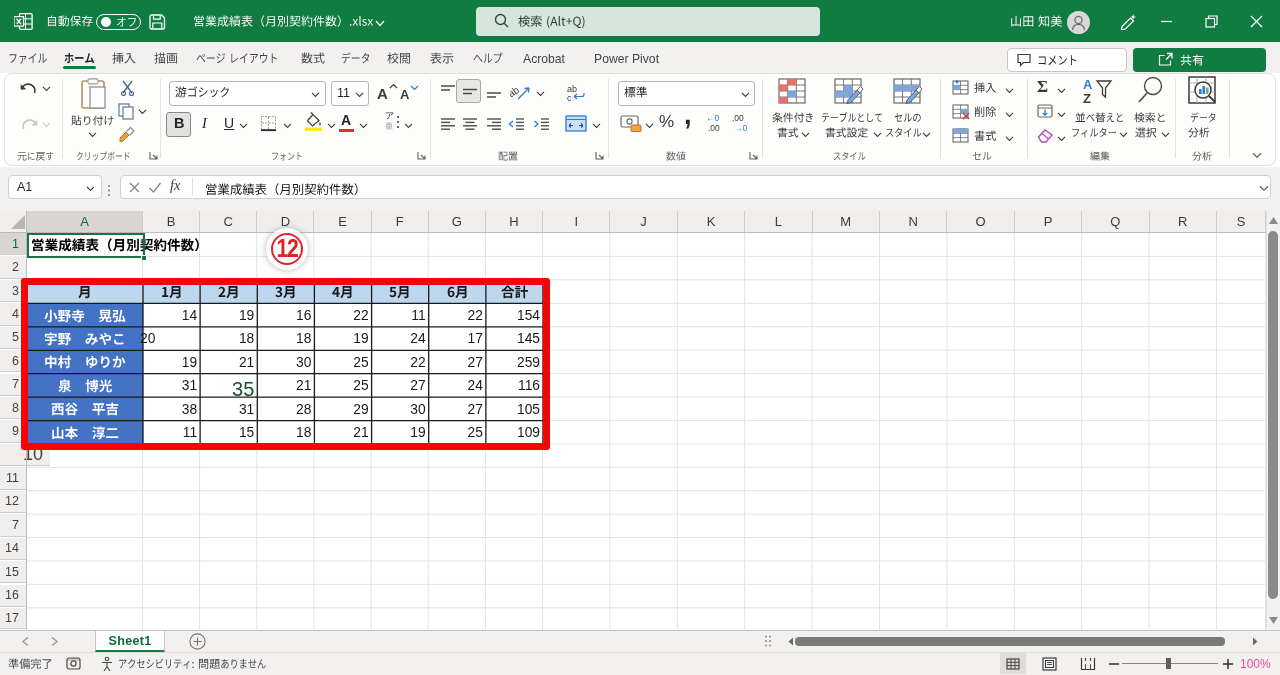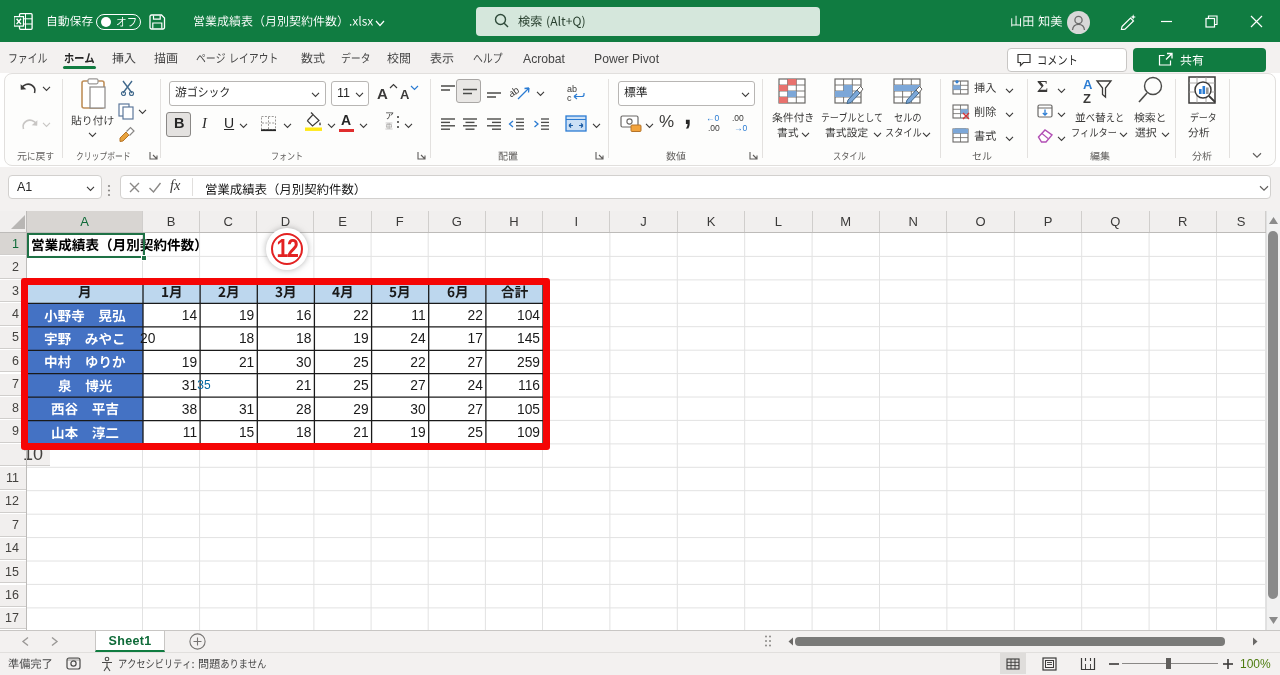--- a/index.html
+++ b/index.html
@@ -1224,37 +1224,37 @@
           <use href="#g147" x="4000"></use>
         </g>
       </svg>
     </div>
     <div style="position:absolute;left:140.1px;top:307.8px;width:57.0px;text-align:right;font-size:13.8px;color:#1a1a1a">14</div>
     <div style="position:absolute;left:197.3px;top:307.8px;width:57.0px;text-align:right;font-size:13.8px;color:#1a1a1a">19</div>
     <div style="position:absolute;left:254.4px;top:307.8px;width:57.0px;text-align:right;font-size:13.8px;color:#1a1a1a">16</div>
     <div style="position:absolute;left:311.6px;top:307.8px;width:57.0px;text-align:right;font-size:13.8px;color:#1a1a1a">22</div>
     <div style="position:absolute;left:368.7px;top:307.8px;width:57.0px;text-align:right;font-size:13.8px;color:#1a1a1a">11</div>
     <div style="position:absolute;left:425.9px;top:307.8px;width:57.0px;text-align:right;font-size:13.8px;color:#1a1a1a">22</div>
-    <div style="position:absolute;left:483.0px;top:307.8px;width:57.0px;text-align:right;font-size:13.8px;color:#1a1a1a">104</div>
+    <div style="position:absolute;left:483.0px;top:307.8px;width:57.0px;text-align:right;font-size:13.8px;color:#1a1a1a">154</div>
     <div style="position:absolute;left:140.1px;top:331.2px;width:57.0px;text-align:left;font-size:13.8px;color:#1a1a1a">20</div>
     <div style="position:absolute;left:197.3px;top:331.2px;width:57.0px;text-align:right;font-size:13.8px;color:#1a1a1a">18</div>
     <div style="position:absolute;left:254.4px;top:331.2px;width:57.0px;text-align:right;font-size:13.8px;color:#1a1a1a">18</div>
     <div style="position:absolute;left:311.6px;top:331.2px;width:57.0px;text-align:right;font-size:13.8px;color:#1a1a1a">19</div>
     <div style="position:absolute;left:368.7px;top:331.2px;width:57.0px;text-align:right;font-size:13.8px;color:#1a1a1a">24</div>
     <div style="position:absolute;left:425.9px;top:331.2px;width:57.0px;text-align:right;font-size:13.8px;color:#1a1a1a">17</div>
     <div style="position:absolute;left:483.0px;top:331.2px;width:57.0px;text-align:right;font-size:13.8px;color:#1a1a1a">145</div>
     <div style="position:absolute;left:140.1px;top:354.6px;width:57.0px;text-align:right;font-size:13.8px;color:#1a1a1a">19</div>
     <div style="position:absolute;left:197.3px;top:354.6px;width:57.0px;text-align:right;font-size:13.8px;color:#1a1a1a">21</div>
     <div style="position:absolute;left:254.4px;top:354.6px;width:57.0px;text-align:right;font-size:13.8px;color:#1a1a1a">30</div>
     <div style="position:absolute;left:311.6px;top:354.6px;width:57.0px;text-align:right;font-size:13.8px;color:#1a1a1a">25</div>
     <div style="position:absolute;left:368.7px;top:354.6px;width:57.0px;text-align:right;font-size:13.8px;color:#1a1a1a">22</div>
     <div style="position:absolute;left:425.9px;top:354.6px;width:57.0px;text-align:right;font-size:13.8px;color:#1a1a1a">27</div>
     <div style="position:absolute;left:483.0px;top:354.6px;width:57.0px;text-align:right;font-size:13.8px;color:#1a1a1a">259</div>
     <div style="position:absolute;left:140.1px;top:378.1px;width:57.0px;text-align:right;font-size:13.8px;color:#1a1a1a">31</div>
-    <div style="position:absolute;left:197.3px;top:378.1px;width:57.0px;text-align:left;font-size:12px;color:#0369a1">35</div>
+    <div style="position:absolute;left:197.3px;top:378.1px;width:57.0px;text-align:right;font-size:20px;color:#14532d">35</div>
     <div style="position:absolute;left:254.4px;top:378.1px;width:57.0px;text-align:right;font-size:13.8px;color:#1a1a1a">21</div>
     <div style="position:absolute;left:311.6px;top:378.1px;width:57.0px;text-align:right;font-size:13.8px;color:#1a1a1a">25</div>
     <div style="position:absolute;left:368.7px;top:378.1px;width:57.0px;text-align:right;font-size:13.8px;color:#1a1a1a">27</div>
     <div style="position:absolute;left:425.9px;top:378.1px;width:57.0px;text-align:right;font-size:13.8px;color:#1a1a1a">24</div>
     <div style="position:absolute;left:483.0px;top:378.1px;width:57.0px;text-align:right;font-size:13.8px;color:#1a1a1a">116</div>
     <div style="position:absolute;left:140.1px;top:401.5px;width:57.0px;text-align:right;font-size:13.8px;color:#1a1a1a">38</div>
     <div style="position:absolute;left:197.3px;top:401.5px;width:57.0px;text-align:right;font-size:13.8px;color:#1a1a1a">31</div>
     <div style="position:absolute;left:254.4px;top:401.5px;width:57.0px;text-align:right;font-size:13.8px;color:#1a1a1a">28</div>
     <div style="position:absolute;left:311.6px;top:401.5px;width:57.0px;text-align:right;font-size:13.8px;color:#1a1a1a">29</div>
     <div style="position:absolute;left:368.7px;top:401.5px;width:57.0px;text-align:right;font-size:13.8px;color:#1a1a1a">30</div>
@@ -1413,21 +1413,21 @@
     </svg>
     <svg style="position:absolute;left:1108px;top:658px;" width="12" height="12" viewBox="0 0 12 12">
       <line x1="1" y1="6" x2="11" y2="6" stroke="#3b3a39" stroke-width="1.6"></line>
     </svg>
     <div style="position:absolute;left:1122px;top:663px;width:96px;height:1.4px;background:#8A8886"></div>
     <div style="position:absolute;left:1166px;top:658px;width:4.5px;height:11px;background:#605E5C"></div>
     <svg style="position:absolute;left:1222px;top:658px;" width="12" height="12" viewBox="0 0 12 12">
       <line x1="1" y1="6" x2="11" y2="6" stroke="#3b3a39" stroke-width="1.6"></line>
       <line x1="6" y1="1" x2="6" y2="11" stroke="#3b3a39" stroke-width="1.6"></line>
     </svg>
-    <div style="position:absolute;left:1240px;top:657px;font-size:12px;color:#4d7c0f">100%</div>
+    <div style="position:absolute;left:1240px;top:657px;font-size:12px;color:#ec4899">100%</div>
   </div>
 <svg width="0" height="0" style="position:absolute">
     <defs>
       <path id="g0" d="M214 482H795V411H214ZM214 264H795V194H214ZM214 46H795V-25H214ZM163 703H853V-76H774V631H239V-81H163ZM455 842 542 830Q526 785 508 740Q489 695 472 662L405 675Q415 699 424 728Q434 758 442 788Q451 817 455 842Z"></path>
       <path id="g1" d="M69 187H525V129H69ZM42 669H542V610H42ZM259 759H328V24H259ZM42 22Q103 28 182 35Q262 42 352 51Q441 60 529 70L530 11Q445 1 359 -10Q273 -20 194 -28Q116 -37 52 -44ZM134 373V300H459V373ZM134 495V423H459V495ZM72 547H523V248H72ZM487 830 524 772Q465 760 388 750Q311 740 228 734Q146 727 71 725Q69 737 64 753Q58 769 53 781Q109 784 168 788Q228 793 286 799Q345 805 396 813Q448 821 487 830ZM534 606H895V537H534ZM866 606H938Q938 606 938 598Q938 591 938 582Q938 574 938 569Q934 410 930 302Q925 193 919 124Q913 55 904 18Q896 -20 883 -36Q870 -56 854 -64Q838 -72 816 -74Q795 -77 762 -76Q729 -76 693 -75Q692 -59 686 -38Q680 -18 671 -3Q708 -6 739 -6Q770 -7 784 -7Q796 -7 804 -4Q812 -1 819 8Q829 20 836 56Q843 91 848 158Q853 225 858 331Q862 437 866 589ZM655 827H728Q727 708 724 597Q722 486 711 386Q700 286 674 199Q649 112 604 40Q558 -31 486 -85Q481 -76 471 -66Q461 -56 450 -46Q440 -37 431 -31Q499 18 542 84Q585 151 608 232Q632 314 642 408Q651 503 653 608Q655 714 655 827Z"></path>
       <path id="g2" d="M598 497H673V-80H598ZM306 350H954V281H306ZM695 322Q725 262 771 204Q817 147 872 100Q927 52 981 22Q973 15 962 4Q952 -6 943 -17Q934 -28 928 -38Q873 -2 818 52Q764 106 717 170Q670 234 637 300ZM581 328 640 306Q606 237 556 172Q506 106 448 52Q389 -1 329 -36Q323 -26 314 -16Q305 -5 296 6Q286 16 277 23Q336 53 394 101Q452 149 500 208Q549 267 581 328ZM452 726V542H824V726ZM380 793H899V474H380ZM277 837 347 815Q314 731 269 649Q224 567 172 495Q120 423 65 367Q62 376 54 390Q47 404 38 418Q30 432 23 441Q73 489 120 552Q167 616 208 688Q248 761 277 837ZM173 579 243 650 245 649V-77H173Z"></path>
       <path id="g3" d="M335 266H957V196H335ZM420 525H832V456H420ZM615 359H691V9Q691 -24 682 -42Q673 -59 648 -68Q623 -77 580 -78Q538 -80 473 -80Q470 -64 464 -44Q458 -24 449 -8Q483 -9 512 -10Q542 -10 564 -10Q585 -9 594 -9Q607 -8 611 -4Q615 0 615 10ZM812 525H831L846 529L894 492Q865 458 828 424Q790 389 750 358Q709 328 671 304Q663 315 650 328Q638 341 629 349Q663 368 698 396Q732 425 763 455Q794 485 812 510ZM63 709H939V637H63ZM385 840 464 821Q429 706 376 594Q322 481 247 384Q172 286 72 214Q68 224 61 237Q54 250 46 263Q38 276 32 284Q100 332 156 396Q211 459 256 532Q300 606 332 684Q364 763 385 840ZM188 432H264V-78H188Z"></path>
       <path id="g4" d="M660 783Q657 763 656 742Q654 720 654 699Q655 672 656 626Q656 581 657 524Q658 467 659 404Q660 341 661 278Q662 215 663 157Q664 99 664 52Q664 13 641 -8Q618 -28 573 -28Q535 -28 492 -26Q450 -25 413 -22L406 60Q442 54 480 51Q519 48 547 48Q568 48 576 58Q584 68 584 88Q584 124 584 175Q584 226 584 286Q583 345 582 406Q581 467 580 524Q579 580 578 626Q578 672 576 699Q574 728 572 748Q570 767 567 783ZM123 608Q145 606 168 604Q192 602 215 602Q226 602 261 602Q296 602 347 602Q398 602 456 602Q514 602 572 602Q631 602 682 602Q732 602 767 602Q802 602 813 602Q833 602 858 604Q884 607 898 608V524Q881 525 858 526Q834 526 816 526Q806 526 772 526Q737 526 686 526Q634 526 576 526Q517 526 458 526Q398 526 347 526Q296 526 261 526Q226 526 217 526Q192 526 169 526Q146 525 123 523ZM86 141Q166 179 238 230Q311 280 373 334Q435 389 482 442Q529 496 556 541L596 542L597 474Q569 430 522 376Q475 323 414 268Q354 214 284 164Q215 114 144 76Z"></path>
       <path id="g5" d="M861 665Q856 654 852 642Q849 630 846 615Q838 575 825 528Q812 480 794 430Q775 379 750 332Q726 284 697 246Q651 188 595 138Q539 87 467 47Q395 7 303 -22L235 53Q333 78 404 114Q476 149 530 195Q584 241 625 294Q661 339 688 397Q714 455 732 514Q749 572 756 620Q742 620 703 620Q664 620 611 620Q558 620 500 620Q443 620 390 620Q337 620 298 620Q259 620 245 620Q215 620 190 619Q165 618 145 617V705Q159 704 176 702Q193 700 211 700Q229 699 245 699Q257 699 288 699Q319 699 362 699Q404 699 452 699Q501 699 548 699Q596 699 638 699Q679 699 708 699Q737 699 747 699Q758 699 772 700Q786 700 800 704Z"></path>
       <path id="g6" d="M311 481V366H698V481ZM240 540H771V308H240ZM452 336 535 328Q521 291 506 254Q492 217 480 190L414 201Q424 230 436 268Q447 307 452 336ZM170 227H850V-80H776V161H242V-81H170ZM208 24H809V-42H208ZM92 682H921V484H848V616H161V484H92ZM783 832 860 805Q830 764 796 722Q762 679 732 649L673 674Q691 696 712 723Q732 750 751 779Q770 808 783 832ZM152 798 216 826Q243 797 270 760Q297 723 309 695L242 663Q230 691 204 730Q178 768 152 798ZM401 818 466 842Q490 810 513 770Q536 730 546 701L478 674Q469 704 447 745Q425 786 401 818Z"></path>

